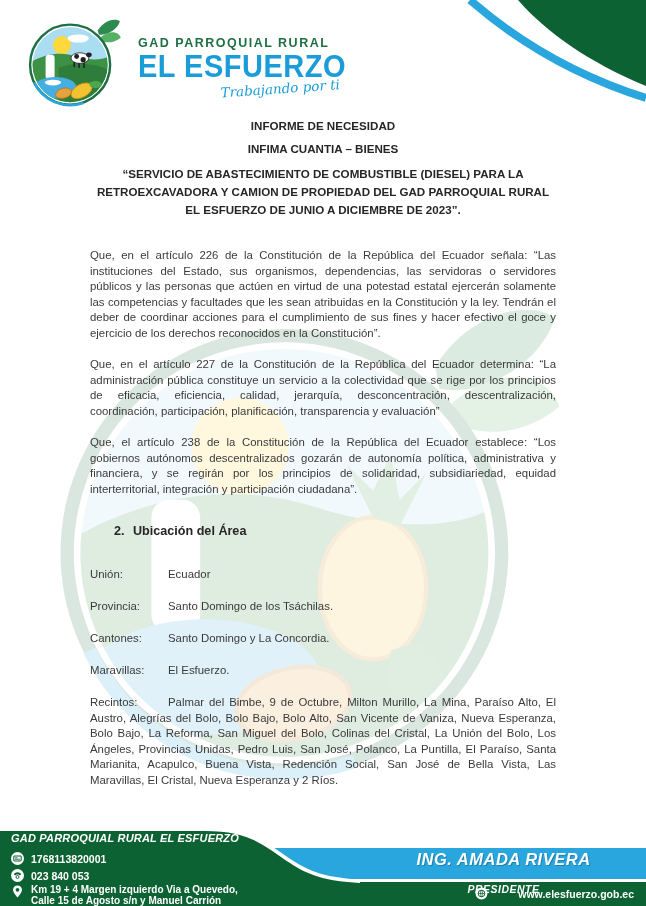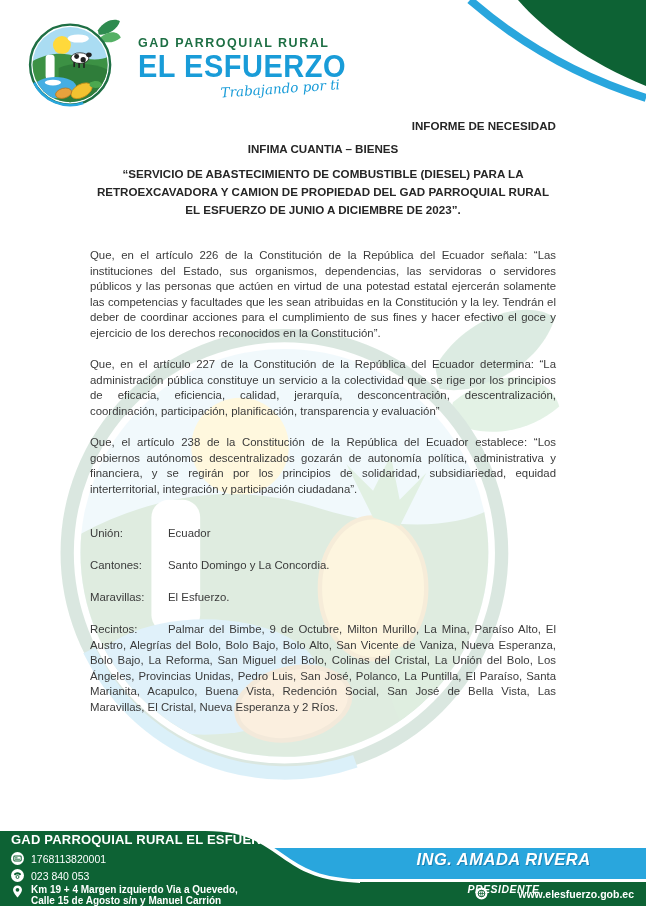--- a/index.html
+++ b/index.html
@@ -20,37 +20,37 @@
   .tagline{font-size:13.5px;font-style:italic;color:#199cd8;text-align:right;
            transform:rotate(-4deg);margin-top:2px;padding-right:6px;
            font-family:"DejaVu Serif",serif;}
   
   .watermark{position:absolute;left:45px;top:278px;width:532px;height:532px;
              opacity:0.16;pointer-events:none;}
   .watermark svg{width:100%;height:100%;}
   
   .doc-body{position:absolute;left:90px;top:116px;width:466px;}
   .doc-title{font-weight:bold;color:#262626;text-align:center;font-size:11.6px;line-height:14px;}
-  .t1{margin-top:3px;text-align:right;}
+  .t1{margin-top:3px;}
   .t2{margin-top:9px;}
   .t3{margin-top:9px;line-height:18px;}
   .section-head{font-weight:bold;color:#262626;font-size:12.6px;margin:25px 0 0 24px;}
   .section-head .sec-num{display:inline-block;width:19px;}
   .para{font-size:11.4px;line-height:15.5px;text-align:justify;margin-top:16px;color:#3a3a3a;}
   .p1{margin-top:29px;}
   .loc-rows{margin-top:29px;}
   .loc-row{font-size:11.4px;line-height:15.5px;margin-bottom:16.5px;}
   .loc-label{display:inline-block;width:78px;}
   .recintos{font-size:11.4px;line-height:15.5px;text-align:justify;margin-top:12px;}
   
   .footer{position:absolute;left:0;bottom:0;width:646px;height:75px;}
   .footer svg.bg{position:absolute;left:0;top:0;width:646px;height:75px;}
   .footer .overlay{position:absolute;inset:0;color:#ffffff;}
-  .f-org{position:absolute;left:11px;top:1px;font-size:13px;font-weight:bold;letter-spacing:0.2px;}
-  .contact-row{position:absolute;left:11px;display:flex;align-items:center;font-size:10.5px;font-weight:normal;}
+  .f-org{position:absolute;left:11px;top:1px;font-size:11px;font-weight:bold;letter-spacing:0.2px;font-style:italic;}
+  .contact-row{position:absolute;left:11px;display:flex;align-items:center;font-size:10.5px;font-weight:bold;}
   .contact-row .cicon{width:13px;height:13px;margin-right:7px;flex:0 0 auto;}
   .row-ruc{top:21px;}
   .row-phone{top:38px;}
   .row-addr{top:54px;align-items:flex-start;font-weight:bold;font-size:10px;line-height:10.5px;}
   .president{position:absolute;left:365px;right:4px;top:19px;text-align:center;font-style:italic;}
   .pres-name{font-size:16.5px;font-weight:bold;letter-spacing:0.5px;
              text-shadow:1px 1px 0 rgba(0,60,100,0.35);}
   .pres-title{font-size:10.5px;font-weight:bold;margin-top:14px;letter-spacing:0.5px;}
   .website{position:absolute;right:12px;top:56px;display:flex;align-items:center;
            font-size:10.5px;font-weight:bold;gap:24px;}
@@ -142,24 +142,30 @@
   <div class="doc-body">
     <div class="doc-title t1">INFORME DE NECESIDAD</div>
     <div class="doc-title t2">INFIMA CUANTIA – BIENES</div>
     <div class="doc-title t3">“SERVICIO DE ABASTECIMIENTO DE COMBUSTIBLE (DIESEL) PARA LA RETROEXCAVADORA Y CAMION DE PROPIEDAD DEL GAD PARROQUIAL RURAL EL ESFUERZO DE JUNIO A DICIEMBRE DE 2023”.</div>
 
 
     <p class="para p1">Que, en el artículo 226 de la Constitución de la República del Ecuador señala: “Las instituciones del Estado, sus organismos, dependencias, las servidoras o servidores públicos y las personas que actúen en virtud de una potestad estatal ejercerán solamente las competencias y facultades que les sean atribuidas en la Constitución y la ley. Tendrán el deber de coordinar acciones para el cumplimiento de sus fines y hacer efectivo el goce y ejercicio de los derechos reconocidos en la Constitución”.</p>
     <p class="para">Que, en el artículo 227 de la Constitución de la República del Ecuador determina: “La administración pública constituye un servicio a la colectividad que se rige por los principios de eficacia, eficiencia, calidad, jerarquía, desconcentración, descentralización, coordinación, participación, planificación, transparencia y evaluación”</p>
     <p class="para">Que, el artículo 238 de la Constitución de la República del Ecuador establece: “Los gobiernos autónomos descentralizados gozarán de autonomía política, administrativa y financiera, y se regirán por los principios de solidaridad, subsidiariedad, equidad interterritorial, integración y participación ciudadana”.</p>
 
+    <div class="section-head" style="margin-top:27px;">
+      <span class="sec-num">2.</span><span>Ubicación del Área</span>
+    </div>
 
     <div class="loc-rows">
       <div class="loc-row">
         <span class="loc-label">Unión:</span><span>Ecuador</span>
+      </div>
+      <div class="loc-row">
+        <span class="loc-label">Provincia:</span><span>Santo Domingo de los Tsáchilas.</span>
       </div>
       <div class="loc-row">
         <span class="loc-label">Cantones:</span><span>Santo Domingo y La Concordia.</span>
       </div>
       <div class="loc-row">
         <span class="loc-label">Maravillas:</span><span>El Esfuerzo.</span>
       </div>
     </div>
 
     <p class="recintos">

